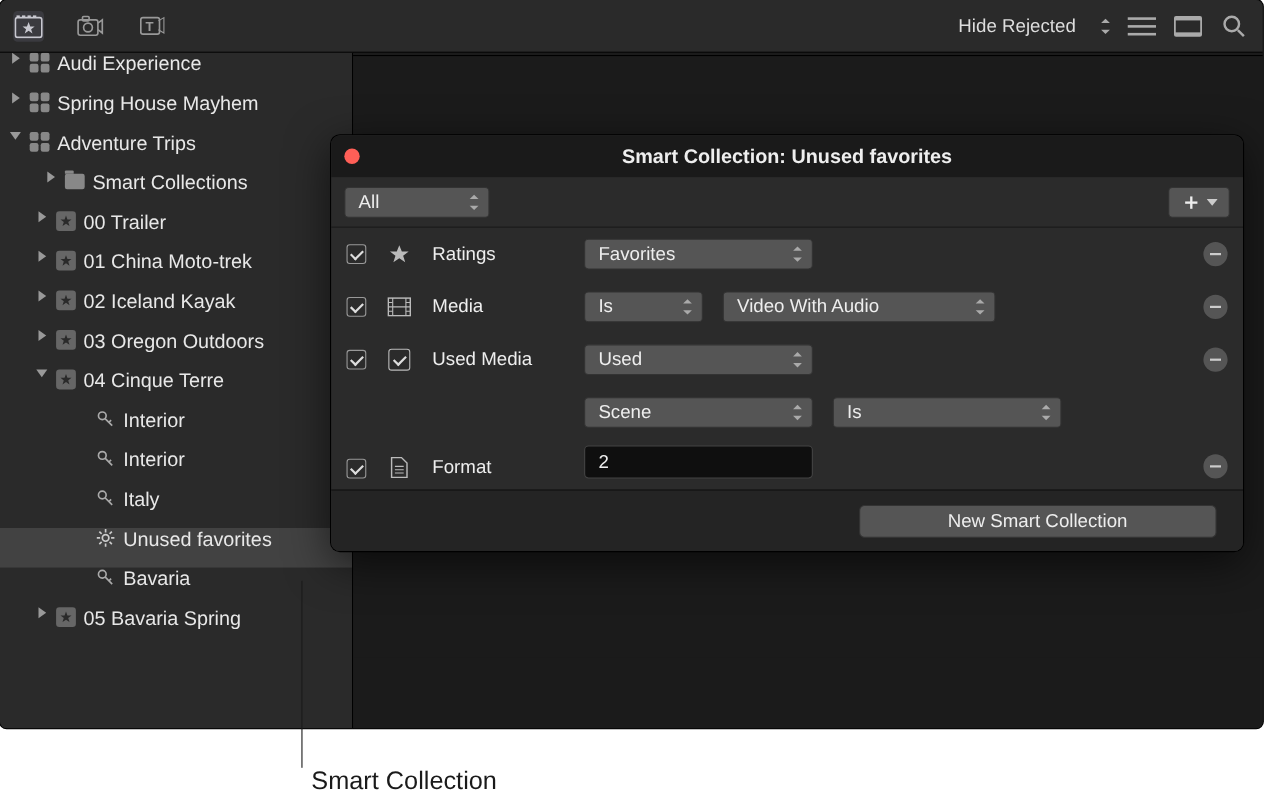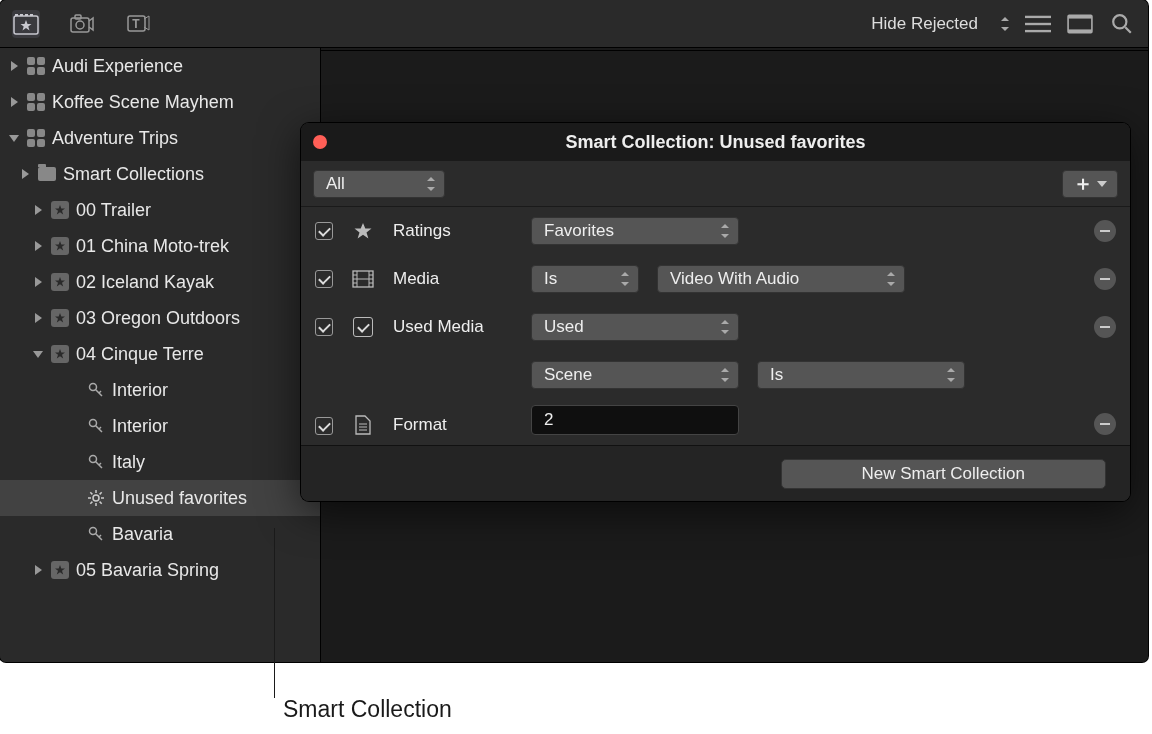--- a/index.html
+++ b/index.html
@@ -15,21 +15,21 @@
 .dropdown-label { display: flex; align-items: center; gap: 22px; color: #ddd; font-size: 17px; }
 .updown { display:inline-block; width:10px; position:relative; height:14px;}
 .updown::before{content:"";position:absolute;left:1px;top:0;border-left:4px solid transparent;border-right:4px solid transparent;border-bottom:4px solid #aaa;}
 .updown::after{content:"";position:absolute;left:1px;bottom:0;border-left:4px solid transparent;border-right:4px solid transparent;border-top:4px solid #aaa;}
 .main { display: flex; height: calc(100% - 48px); }
 .sidebar { width: 321px; background: #2a2a2a; border-right: 1px solid #000; overflow: hidden; }
 .content { flex: 1; background: #1b1b1b; position: relative; }
 .content-top { height: 44px; border-bottom: 1px solid #0a0a0a; display:flex; align-items:center; justify-content:flex-end; padding:0 10px; gap:12px;}
 .search-box{ background:#1d1d1d; border:1px solid #444; border-radius:4px; height:26px; width:248px; display:flex; align-items:center; padding:0 8px; color:#777; font-size:15px; gap:6px;}
 .clip-icon{ width:22px; height:20px; border:1px solid #888; border-radius:3px;}
-.row { display:flex; align-items:center; height:36px; color:#e8e8e8; font-size:18px; padding-left:8px; gap:6px; }
+.row { display:flex; align-items:flex-start; height:36px; color:#e8e8e8; font-size:18px; padding-left:8px; gap:6px; }
 .row .disc{ width:12px; display:flex; justify-content:center;}
 .row .disc::before{content:"";display:block;width:0;height:0;border-top:5px solid transparent;border-bottom:5px solid transparent;border-left:7px solid #999;}
 .row.expanded .disc::before{border-left:5px solid transparent;border-right:5px solid transparent;border-bottom:none;border-top:7px solid #999;}
 .row .disc.none::before{display:none;}
 .row.selected{ background:#424242; }
 .row .ricon{ width:20px; height:18px; display:flex; align-items:center; justify-content:center; color:#aaa;}
 .lib-icon{ display:grid; grid-template-columns:8px 8px; grid-template-rows:8px 8px; gap:2px;}
 .lib-icon span{background:#888;border-radius:2px;}
 .star-box{width:18px;height:18px;background:#666;border-radius:3px;display:flex;align-items:center;justify-content:center;}
 .folder-icon{width:18px;height:14px;background:#888;border-radius:2px;position:relative;}
@@ -136,35 +136,35 @@
       <div class="row">
           <span class="disc"></span>
           <span class="ricon">
             <span class="lib-icon">
               <span></span>
               <span></span>
               <span></span>
               <span></span>
             </span>
           </span>
-          <span>Koffee Scene Mayhem</span>
+          <span>Spring House Mayhem</span>
         </div>
       <div class="row expanded">
           <span class="disc"></span>
           <span class="ricon">
             <span class="lib-icon">
               <span></span>
               <span></span>
               <span></span>
               <span></span>
             </span>
           </span>
           <span>Adventure Trips</span>
         </div>
-      <div class="row" style="padding-left:19px">
+      <div class="row" style="padding-left:40px">
           <span class="disc"></span>
           <span class="ricon">
             <span class="folder-icon"></span>
           </span>
           <span>Smart Collections</span>
         </div>
       <div class="row" style="padding-left:32px">
           <span class="disc"></span>
           <span class="ricon">
             <span class="star-box">

